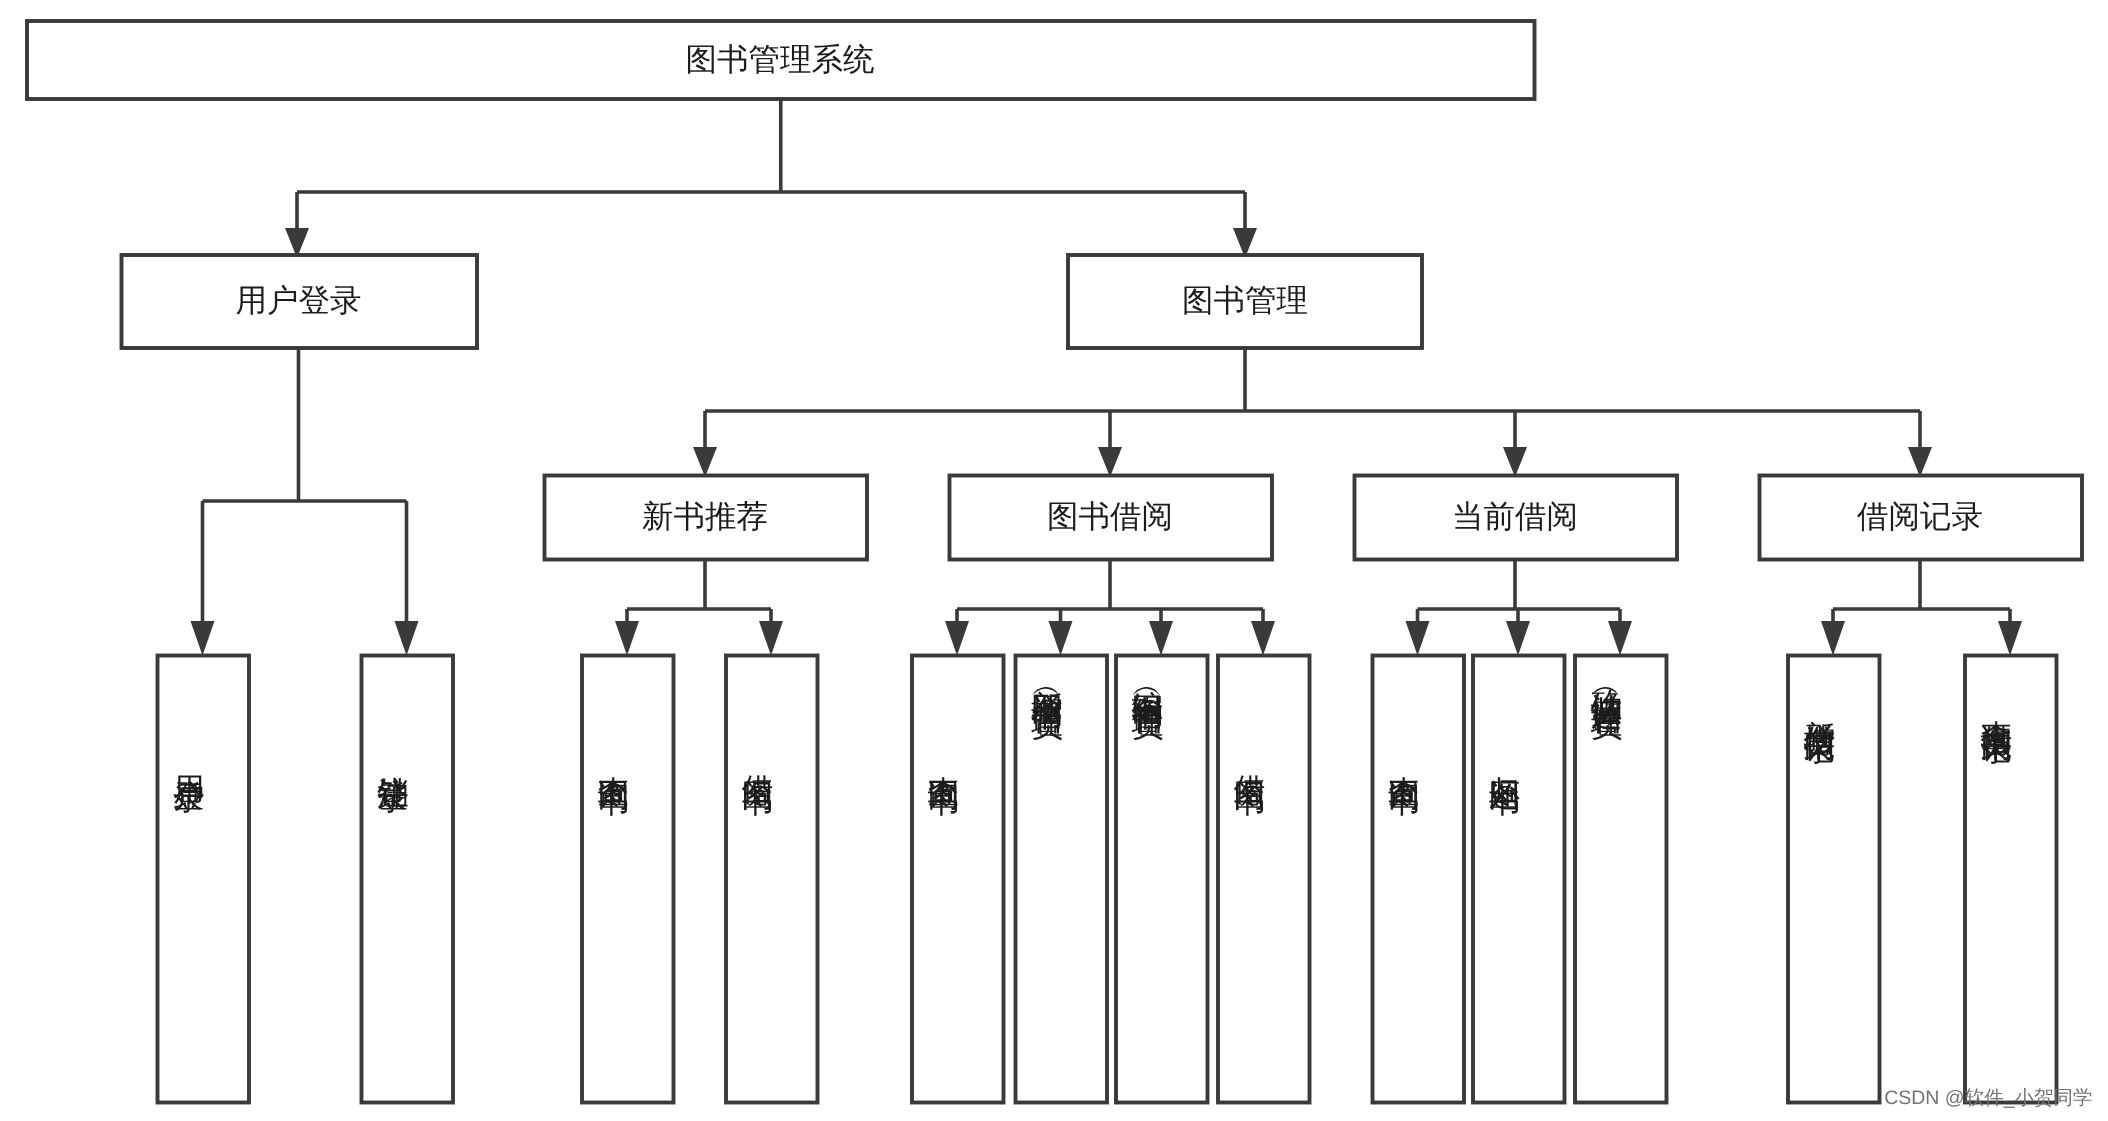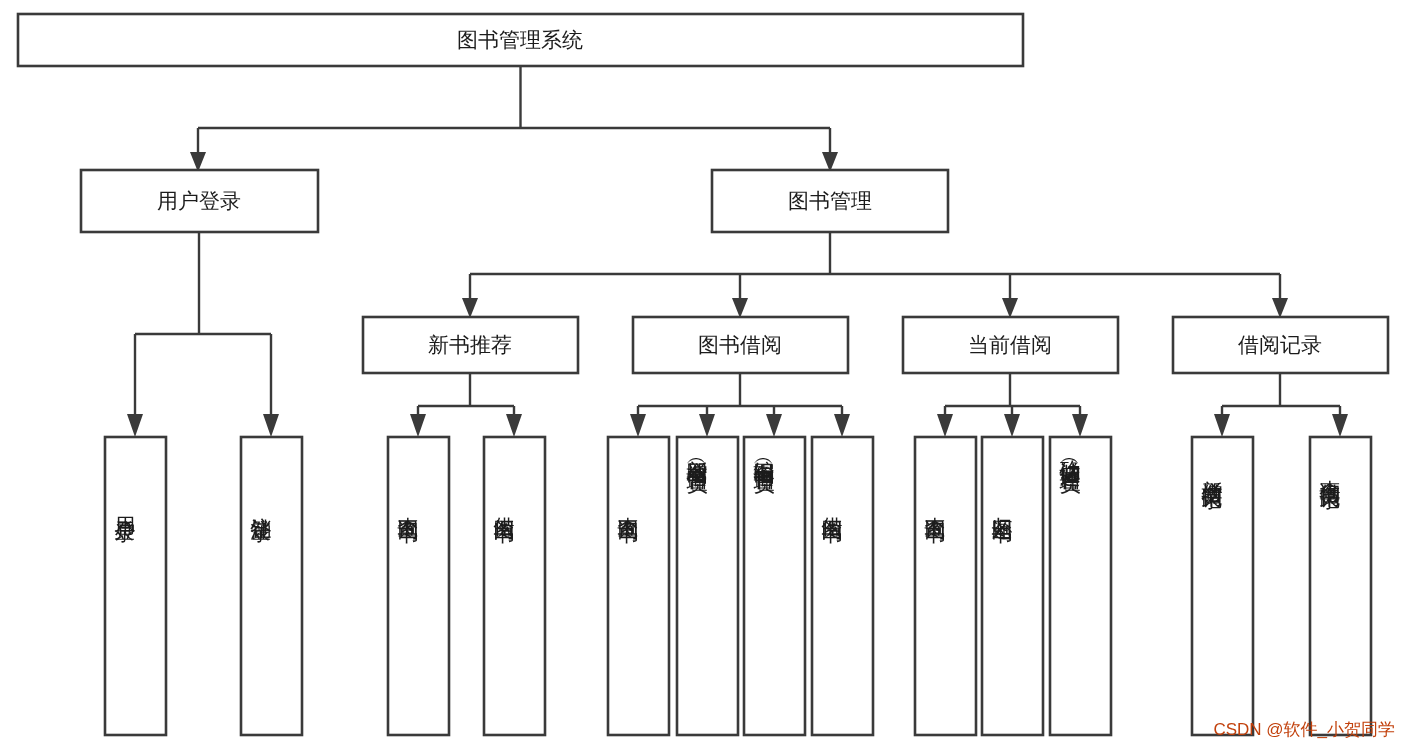--- a/index.html
+++ b/index.html
@@ -56,22 +56,22 @@
     letter-spacing: 2px;
     color: #1c1c1c;
     white-space: nowrap;
     pointer-events: none;
   }
   .watermark {
     position: absolute;
     right: 10px;
     bottom: 6px;
     font-family: "Liberation Sans", "DejaVu Sans", sans-serif;
-    font-size: 17px;
-    color: #c2410c;
+    font-size: 13px;
+    color: #737373;
     white-space: nowrap;
     user-select: none;
   }
 </style>
 </head>
 <body>
 
 <div id="diagram-root">
 
   <svg class="diagram-canvas" viewBox="0 0 1405 747">

